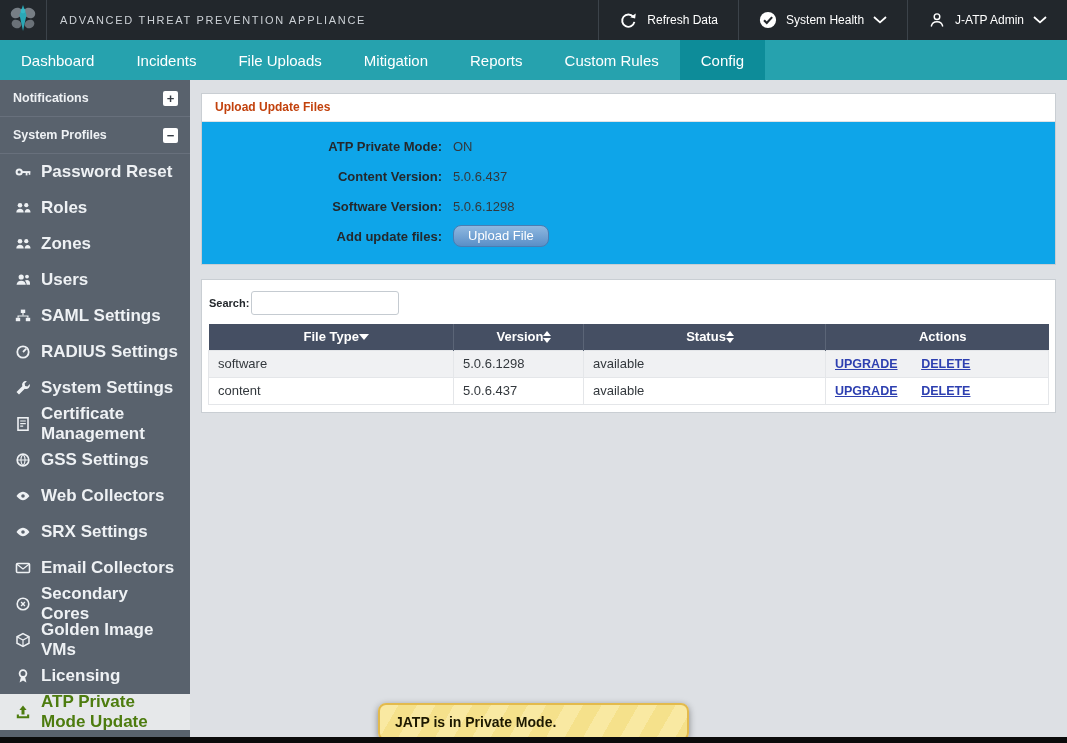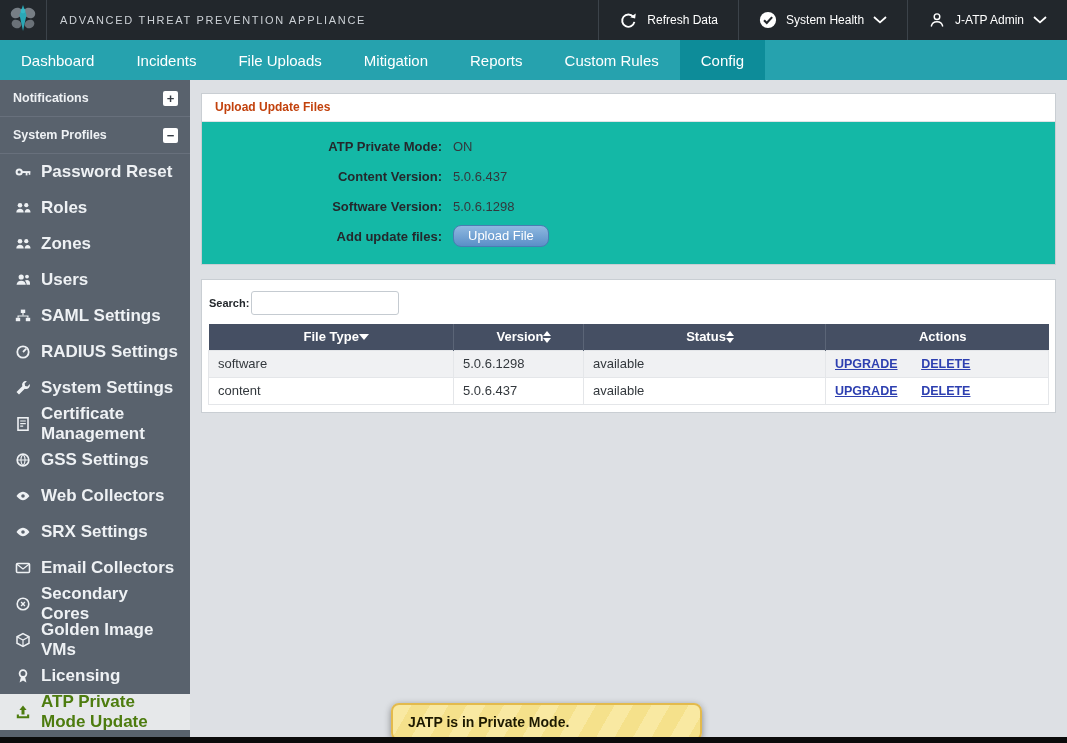--- a/index.html
+++ b/index.html
@@ -28,21 +28,21 @@
   .side-section { height:37px; display:flex; align-items:center; justify-content:space-between; padding:0 12px 0 13px; font-size:12.5px; font-weight:bold; border-bottom:1px solid #68707c; cursor:pointer; }
   .toggle-box { width:15px; height:15px; background:#fff; color:#363d45; display:flex; align-items:center; justify-content:center; font-size:13px; font-weight:bold; border-radius:2px; line-height:1; }
   .side-item { height:36px; display:flex; align-items:center; gap:9px; padding:0 10px 0 14px; font-size:17px; font-weight:bold; cursor:pointer; }
   .side-item .icw { width:18px; display:flex; justify-content:center; flex-shrink:0; }
   .side-item.selected { background:#e6e8ea; color:#4d7c0f; }
   .side-item svg { display:block; }
   
   .main { flex:1; padding:13px 11px 0 11px; }
   .card { background:#fff; border:1px solid #c9ced3; }
   .card1-header { padding:6px 13px 7px; color:#c2410c; font-weight:bold; font-size:12px; border-bottom:1px solid #dfe3e6; }
-  .card1-body { background:#14b8a6; padding:9px 0 13px; }
+  .card1-body { background:#0ea5e9; padding:9px 0 13px; }
   .field-row { display:flex; align-items:center; min-height:30px; }
   .field-label { width:240px; text-align:right; font-weight:bold; font-size:13px; color:#24282c; flex-shrink:0; }
   .field-value { margin-left:11px; font-size:13px; color:#33383d; }
   .upload-btn { background:linear-gradient(#8fb8e0,#5a8fc7); border:1px solid #4a7db2; color:#fff; font-size:13px; padding:2px 14px 3px; border-radius:8px; margin-left:11px; cursor:pointer; font-family:"Liberation Sans",sans-serif; }
   .card2 { margin-top:14px; padding:6px 6px 7px; }
   .search-row { display:flex; align-items:center; padding:5px 0 9px 1px; }
   .search-label { font-size:11px; font-weight:bold; color:#24282c; }
   .search-input { width:148px; height:24px; border:1px solid #c5cbd1; border-radius:3px; margin-left:2px; font-size:12px; padding:0 6px; outline:none; font-family:"Liberation Sans",sans-serif; }
   table { width:100%; border-collapse:collapse; table-layout:fixed; font-size:13px; }
   thead th { background:#454f63; color:#fff; font-weight:bold; text-align:left; padding:5px 9px 6px; border-left:1px solid #5b6577; }
@@ -52,21 +52,21 @@
   tbody tr.odd { background:#f0f1f3; }
   tbody tr.even { background:#fff; }
   .act-link { color:#2d3fb0; text-decoration:underline; font-weight:bold; font-size:12.5px; margin-right:20px; cursor:pointer; }
   
   .tri-down { width:0; height:0; border-left:5px solid transparent; border-right:5px solid transparent; border-top:6px solid #fff; }
   .sorter { display:flex; flex-direction:column; gap:2px; align-items:center; }
   .sorter .u { width:0; height:0; border-left:4px solid transparent; border-right:4px solid transparent; border-bottom:5px solid #fff; }
   .sorter .d { width:0; height:0; border-left:4px solid transparent; border-right:4px solid transparent; border-top:5px solid #fff; }
   
   .toast {
-    position:absolute; left:391px; top:703px; width:311px; height:38px;
+    position:absolute; left:378px; top:703px; width:311px; height:38px;
     background:repeating-linear-gradient(120deg,#f9e9a2 0 16px,#f5e18b 16px 32px);
     border:2px solid #e3ba4c; border-radius:8px;
     display:flex; align-items:center; padding-left:15px;
     font-weight:bold; font-size:14px; color:#1d1900;
     box-shadow:0 2px 7px rgba(0,0,0,.4);
   }
   .bottom-strip { position:absolute; left:0; bottom:0; width:1067px; height:6px; background:#0b0b0b; }
 </style>
 </head>
 <body>

